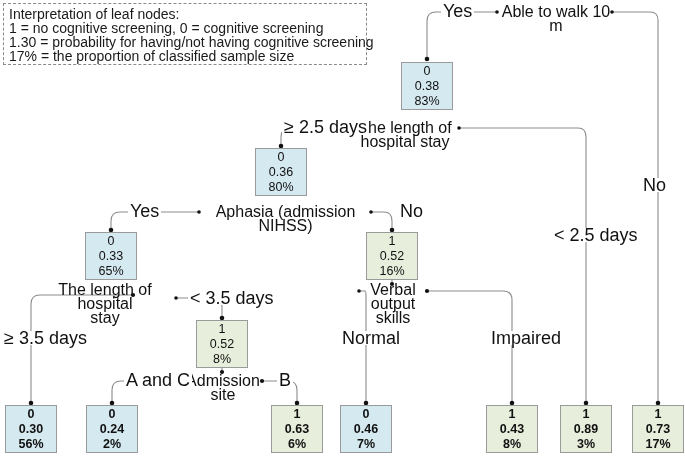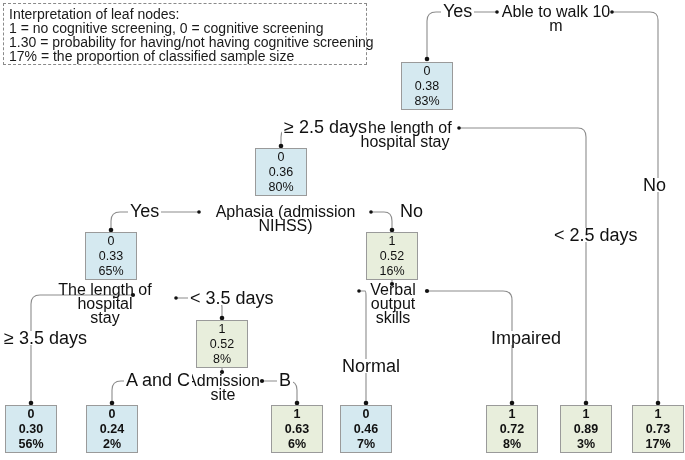--- a/index.html
+++ b/index.html
@@ -174,21 +174,21 @@
 
   <div class="edge-label" style="left:128px; top:204px;">Yes</div>
   <div class="edge-label" style="left:398px; top:204px;">No</div>
 
   <div class="edge-label" style="left:2px; top:331px;">≥ 3.5 days</div>
   <div class="edge-label" style="left:188px; top:291px;">&lt; 3.5 days</div>
 
   <div class="edge-label" style="left:124px; top:373px;text-align:center;">A and C</div>
   <div class="edge-label" style="left:277px; top:373px;">B</div>
 
-  <div class="edge-label" style="left:340px; top:331px;margin-top:28px;">Normal</div>
+  <div class="edge-label" style="left:340px; top:331px;">Normal</div>
   <div class="edge-label" style="left:489px; top:331px;">Impaired</div>
 
   <div class="node-box blue" style="left:401px; top:62px;">
     <div class="nv">0</div>
     <div class="nv">0.38</div>
     <div class="nv">83%</div>
   </div>
 
   <div class="node-box blue" style="left:255px; top:148px;">
     <div class="nv">0</div>
@@ -233,21 +233,21 @@
   </div>
 
   <div class="node-box blue leaf" style="left:340px; top:405px;">
     <div class="nv">0</div>
     <div class="nv">0.46</div>
     <div class="nv">7%</div>
   </div>
 
   <div class="node-box green leaf" style="left:486px; top:405px;">
     <div class="nv">1</div>
-    <div class="nv">0.72</div>
+    <div class="nv">0.43</div>
     <div class="nv">8%</div>
   </div>
 
   <div class="node-box green leaf" style="left:560px; top:405px;">
     <div class="nv">1</div>
     <div class="nv">0.89</div>
     <div class="nv">3%</div>
   </div>
 
   <div class="node-box green leaf" style="left:632px; top:405px;">

